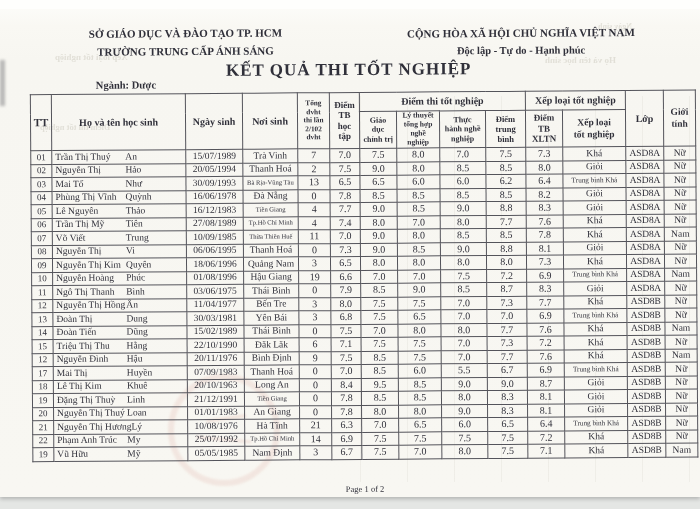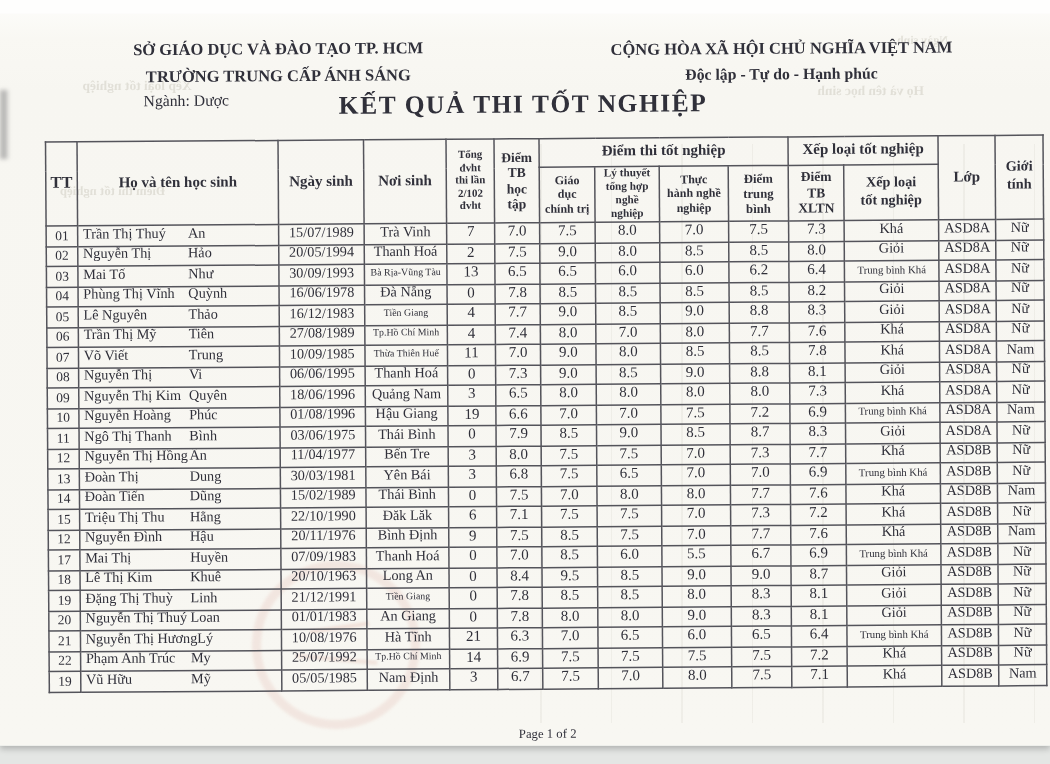--- a/index.html
+++ b/index.html
@@ -40,21 +40,21 @@
   .top-band{position:absolute;left:0;top:0;width:700px;height:9px;background:#fefefd;}
 
   
   .org-block{position:absolute;left:37px;top:23px;width:300px;text-align:center;}
   .org-block div{font-weight:bold;font-size:11px;line-height:18px;}
   .nat-block{position:absolute;left:385px;top:26px;width:275px;text-align:center;}
   .nat-block .l1{font-weight:bold;font-size:11px;line-height:17px;}
   .nat-block .l2{font-weight:bold;font-size:10.5px;line-height:17px;}
   .doc-title{position:absolute;left:0;top:60px;width:700px;text-align:center;
     font-weight:bold;font-size:17px;letter-spacing:1px;}
-  .major{position:absolute;left:97px;top:61px;font-weight:normal;font-size:10.5px;}
+  .major{position:absolute;left:97px;top:78px;font-weight:bold;font-size:10.5px;}
   .session{position:absolute;left:400px;top:78px;font-weight:bold;font-size:10.5px;}
 
   
   table.results{
     position:absolute;left:31px;top:92px;width:665px;
     border-collapse:collapse;table-layout:fixed;
   }
   table.results th,table.results td{
     border:1px solid var(--border);padding:0;overflow:hidden;
   }

